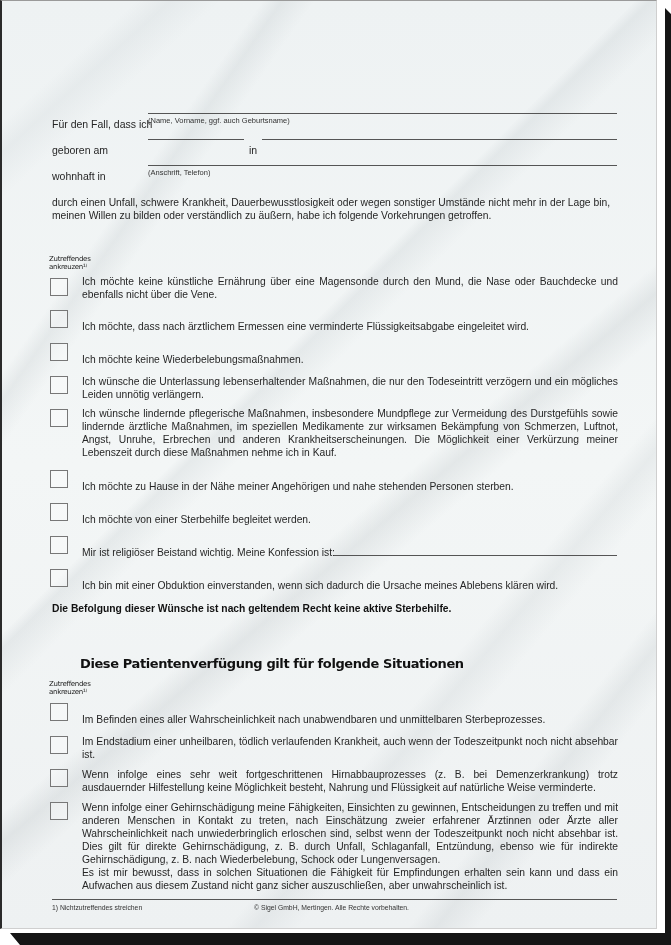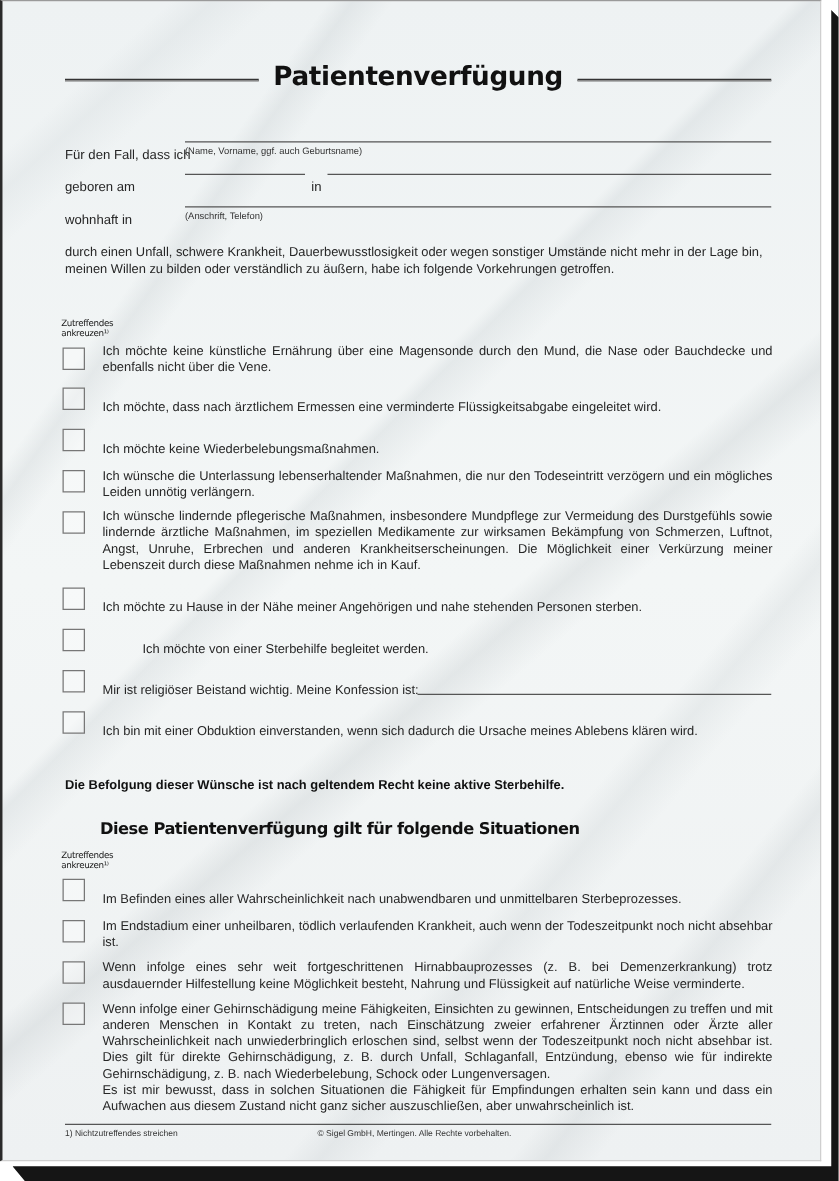--- a/index.html
+++ b/index.html
@@ -54,25 +54,20 @@
   .footer-line { position: absolute; left: 50px; width: 565px; top: 898px; height: 0; border-top: 1.5px solid #555; }
   .footer { position: absolute; top: 903px; font-size: 6.8px; color: #333; }
 </style>
 </head>
 <body>
 
 <div class="shadow-right"></div>
 
 <div class="sheet">
 
-  <div class="title-row">
-    <div class="title-line left"></div>
-    <div class="title">Patientenverfügung</div>
-    <div class="title-line right"></div>
-  </div>
 
   <div class="abs lbl" style="left:50px; top:102px;">Für den Fall, dass ich</div>
   <div class="line" style="left:146px; top:112px; width:469px;"></div>
   <div class="abs sub" style="left:146px; top:115px;">(Name, Vorname, ggf. auch Geburtsname)</div>
 
   <div class="abs lbl" style="left:50px; top:128px;">geboren am</div>
   <div class="line" style="left:146px; top:138px; width:96px;"></div>
   <div class="abs lbl" style="left:247px; top:128px;">in</div>
   <div class="line" style="left:260px; top:138px; width:355px;"></div>
 
@@ -99,30 +94,30 @@
   <div class="cb" style="top:375px;"></div>
   <div class="item-text" style="top:374px;">Ich wünsche die Unterlassung lebenserhaltender Maßnahmen, die nur den Todeseintritt verzögern und ein mögliches Leiden unnötig verlängern.</div>
 
   <div class="cb" style="top:408px;"></div>
   <div class="item-text" style="top:406px;">Ich wünsche lindernde pflegerische Maßnahmen, insbesondere Mundpflege zur Vermeidung des Durstgefühls sowie lindernde ärztliche Maßnahmen, im speziellen Medikamente zur wirksamen Bekämpfung von Schmerzen, Luftnot, Angst, Unruhe, Erbrechen und anderen Krankheitserscheinungen. Die Möglichkeit einer Verkürzung meiner Lebenszeit durch diese Maßnahmen nehme ich in Kauf.</div>
 
   <div class="cb" style="top:469px;"></div>
   <div class="item-text" style="top:479px;">Ich möchte zu Hause in der Nähe meiner Angehörigen und nahe stehenden Personen sterben.</div>
 
   <div class="cb" style="top:502px;"></div>
-  <div class="item-text" style="top:512px;margin-left:32px;">Ich möchte von einer Sterbehilfe begleitet werden.</div>
+  <div class="item-text" style="top:512px;">Ich möchte von einer Sterbehilfe begleitet werden.</div>
 
   <div class="cb" style="top:535px;"></div>
   <div class="item-text" style="top:545px; width:auto;">Mir ist religiöser Beistand wichtig. Meine Konfession ist:</div>
   <div class="line" style="left:332px; top:554px; width:283px;"></div>
 
   <div class="cb" style="top:568px;"></div>
   <div class="item-text" style="top:578px;">Ich bin mit einer Obduktion einverstanden, wenn sich dadurch die Ursache meines Ablebens klären wird.</div>
 
-  <div class="abs bold-note" style="left:50px; top:622px;">Die Befolgung dieser Wünsche ist nach geltendem Recht keine aktive Sterbehilfe.</div>
+  <div class="abs bold-note" style="left:50px; top:602px;">Die Befolgung dieser Wünsche ist nach geltendem Recht keine aktive Sterbehilfe.</div>
 
   <div class="abs section-title" style="left:50px; top:655px;margin-left:28px;">Diese Patientenverfügung gilt für folgende Situationen</div>
 
   <div class="abs small-bold" style="left:47px; top:679px;">
     <div>Zutreffendes</div>
     <div>ankreuzen¹⁾</div>
   </div>
 
   <div class="cb" style="top:702px;"></div>
   <div class="item-text" style="top:712px;">Im Befinden eines aller Wahrscheinlichkeit nach unabwendbaren und unmittelbaren Sterbeprozesses.</div>

